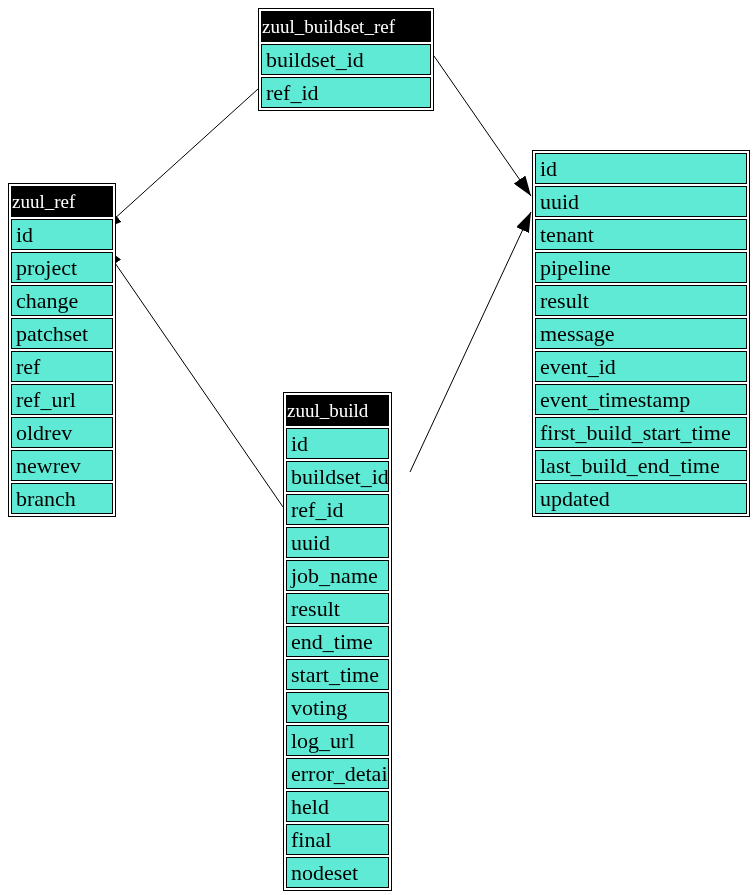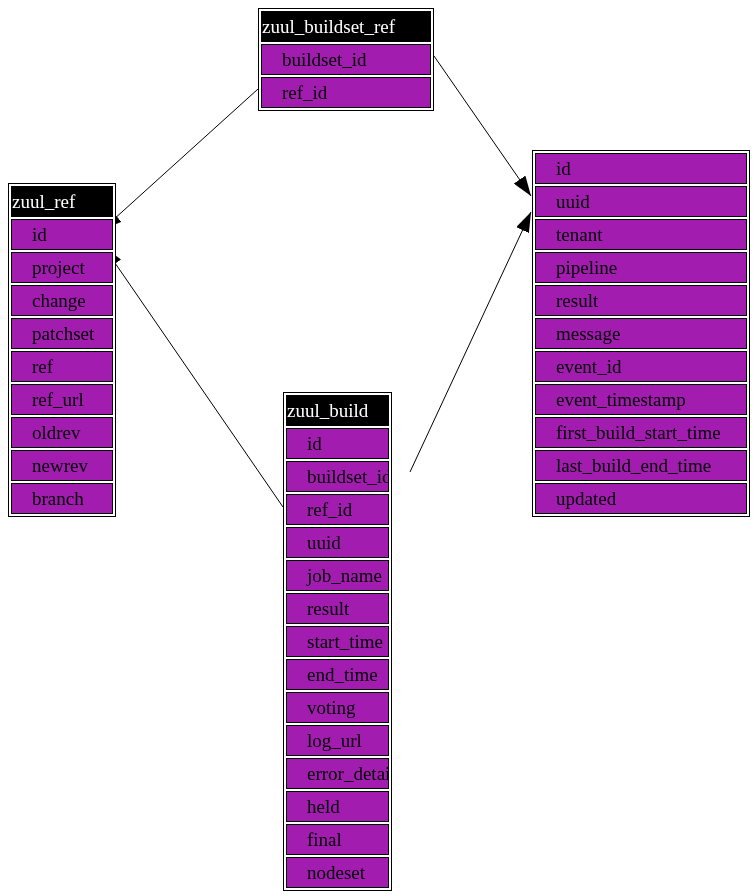--- a/index.html
+++ b/index.html
@@ -45,27 +45,27 @@
     white-space: nowrap;
     overflow: hidden;
   }
   .entity .rows {
     display: flex;
     flex-direction: column;
     gap: 2px;
   }
   .entity .row {
     box-sizing: border-box;
-    background: #a21caf;
+    background: #5eead4;
     color: #000000;
     border: 1px solid #000000;
     height: 31px;
     line-height: 29px;
-    padding-left: 20px;
-    font-size: 19px;
+    padding-left: 4px;
+    font-size: 22px;
     white-space: nowrap;
     overflow: hidden;
   }
 </style>
 </head>
 <body>
 
 <div id="canvas">
 
   <svg id="edges" viewBox="0 0 754 895" xmlns="http://www.w3.org/2000/svg">
@@ -121,22 +121,22 @@
 
   <div class="entity" style="left:283px; top:392px; width:109px;">
     <div class="header">zuul_build</div>
     <div class="rows">
         <div class="row">id</div>
         <div class="row">buildset_id</div>
         <div class="row">ref_id</div>
         <div class="row">uuid</div>
         <div class="row">job_name</div>
         <div class="row">result</div>
+        <div class="row">end_time</div>
         <div class="row">start_time</div>
-        <div class="row">end_time</div>
         <div class="row">voting</div>
         <div class="row">log_url</div>
         <div class="row">error_detail</div>
         <div class="row">held</div>
         <div class="row">final</div>
         <div class="row">nodeset</div>
       </div>
   </div>
 
 </div>

